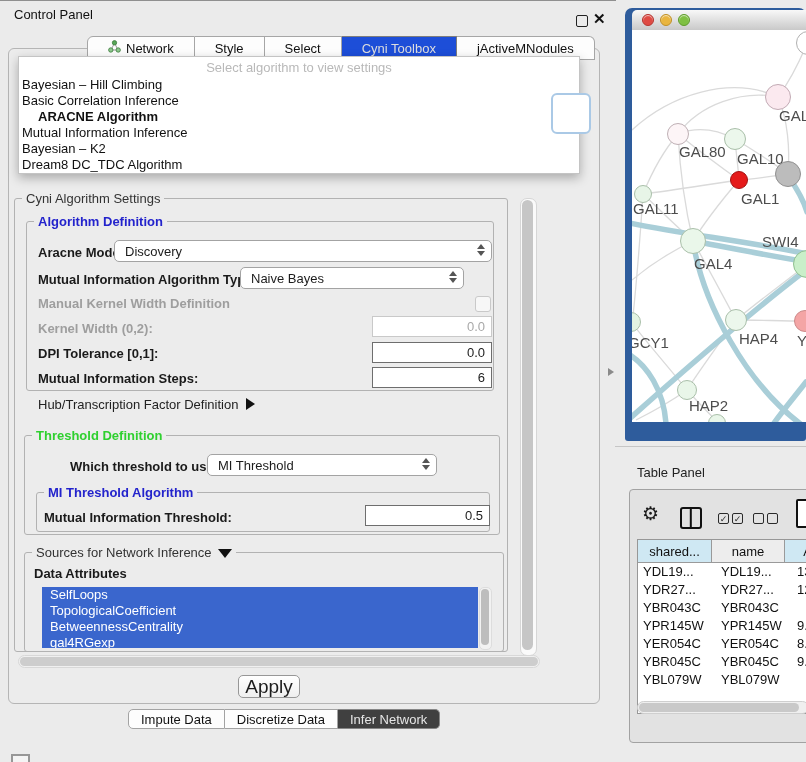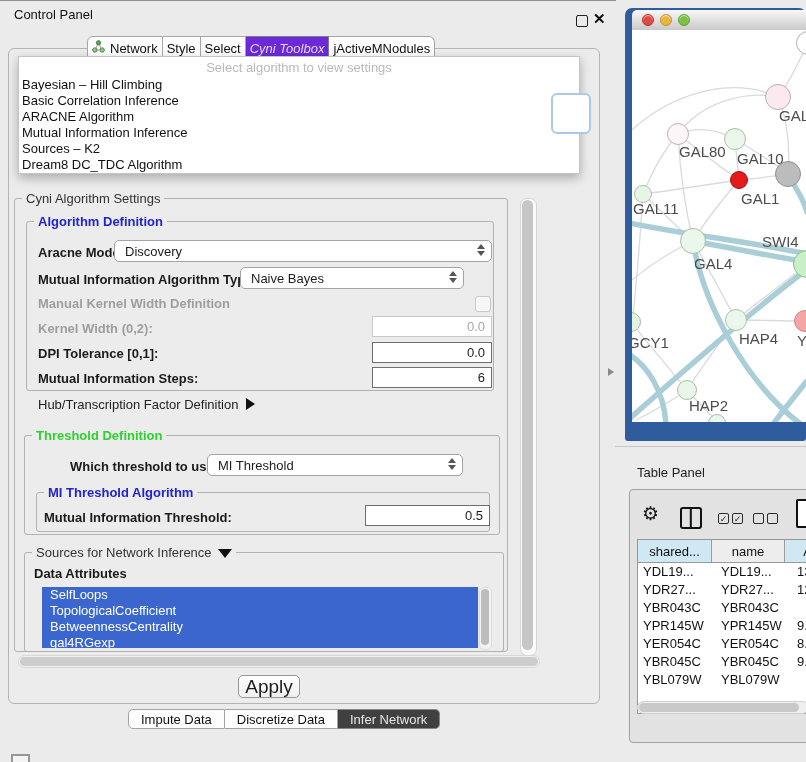--- a/index.html
+++ b/index.html
@@ -10,32 +10,32 @@
 
   
   #cp-topline{left:0;top:0;width:616px;height:1px;background:#8f8f8f;}
   #cp-title{left:14px;top:7px;font-size:13px;color:#111;}
   #cp-float{left:576px;top:15px;width:10px;height:10px;border:1.6px solid #222;border-radius:2px;background:transparent;}
   #cp-close{left:593px;top:10px;font-size:15px;font-weight:bold;color:#111;}
   #cp-panel{left:8px;top:48px;width:590px;height:654px;border:1px solid #b5b5b5;border-radius:6px;background:#ececec;}
 
   
   #tab-row{left:87px;top:36px;height:24px;display:flex;z-index:5;}
-  .tab{display:flex;align-items:center;gap:5px;height:22px;padding:0 4px;background:#fdfdfd;
+  .tab{display:flex;align-items:center;gap:5px;height:22px;padding:0 20px;background:#fdfdfd;
        border:1px solid #a6a6a6;border-left:none;font-size:13px;color:#111;}
   .tab:first-child{border-left:1px solid #a6a6a6;border-top-left-radius:6px;}
   .tab:last-child{border-top-right-radius:6px;}
-  .tab.selected{background:#6d28d9;color:#dedede;border-color:#7d7d7d;font-style:italic;}
+  .tab.selected{background:#1d4ed8;color:#dedede;border-color:#7d7d7d;}
 
   
   #algo-dropdown{left:18px;top:56px;width:560px;height:116px;background:#fff;border:1px solid #c4c4c4;
        box-shadow:0 4px 10px rgba(0,0,0,.28);z-index:20;}
   #algo-placeholder{left:0;top:3px;width:100%;text-align:center;font-size:13px;color:#b9b9b9;}
   .dd-item{position:absolute;left:2px;width:400px;height:16px;font-size:13px;color:#111;padding-left:1px;line-height:16px;}
-  .dd-item.bold{font-weight:normal;}
+  .dd-item.bold{font-weight:bold;margin-left:16px;}
   #focus-box{left:551px;top:93px;width:36px;height:37px;background:#fff;border:2px solid #aac9e6;border-radius:6px;z-index:25;}
 
   
   .group{position:absolute;border:1px solid #b2b2b2;border-radius:3px;}
   .gtitle{position:absolute;font-size:13px;color:#333;background:#ececec;padding:0 4px;white-space:nowrap;}
   .gtitle.blue{color:#2323cc;font-weight:bold;}
   .gtitle.green{color:#2fd02f;font-weight:bold;}
 
   .lbl{position:absolute;font-size:13px;font-weight:bold;color:#1a1a1a;white-space:nowrap;}
   .lbl.plain{font-weight:normal;color:#222;}
@@ -161,21 +161,21 @@
       </div>
   </div>
 
   <div class="abs" id="algo-dropdown">
     <div class="abs nosel" id="algo-placeholder">Select algorithm to view settings</div>
 
   <div class="dd-item" style="top: 36px;">Basic Correlation Inference</div>
       <div class="dd-item" style="top: 20px;">Bayesian – Hill Climbing</div>
       <div class="dd-item bold" style="top: 52px;">ARACNE Algorithm</div>
       <div class="dd-item" style="top: 68px;">Mutual Information Inference</div>
-      <div class="dd-item" style="top: 84px;">Sources – K2</div>
+      <div class="dd-item" style="top: 84px;">Bayesian – K2</div>
       <div class="dd-item" style="top: 100px;">Dream8 DC_TDC Algorithm</div>
     </div>
   <div class="abs" id="focus-box"></div>
 
   <div class="abs group" style="left:14px;top:198px;width:492px;height:452px;"></div>
   <div class="abs gtitle" style="left:22px;top:191px;">Cyni Algorithm Settings</div>
 
   <div class="abs group" style="left:26px;top:221px;width:466px;height:168px;"></div>
   <div class="abs gtitle blue" style="left:34px;top:214px;">Algorithm Definition</div>
 
@@ -210,21 +210,21 @@
   <div class="abs field" style="left:372px;top:367px;width:120px;">6</div>
 
   <div class="abs lbl plain" style="left:38px;top:397px;">
     <span>Hub/Transcription Factor Definition</span><span class="tri-right"></span>
   </div>
 
   <div class="abs group" style="left:24px;top:435px;width:474px;height:98px;"></div>
   <div class="abs gtitle green" style="left:32px;top:428px;">Threshold Definition</div>
 
   <div class="abs lbl" style="left:70px;top:459px;">Which threshold to use:</div>
-  <div class="abs combo" style="left:207px;top:454px;width:256px;">
+  <div class="abs combo" style="left:207px;top:454px;width:230px;">
     <span>MI Threshold</span>
     <span class="stepper">
         <i class="up"></i>
         <i class="dn"></i>
       </span>
   </div>
 
   <div class="abs group" style="left:36px;top:492px;width:452px;height:38px;"></div>
   <div class="abs gtitle blue" style="left:44px;top:485px;">MI Threshold Algorithm</div>
   <div class="abs lbl" style="left:44px;top:510px;">Mutual Information Threshold:</div>

